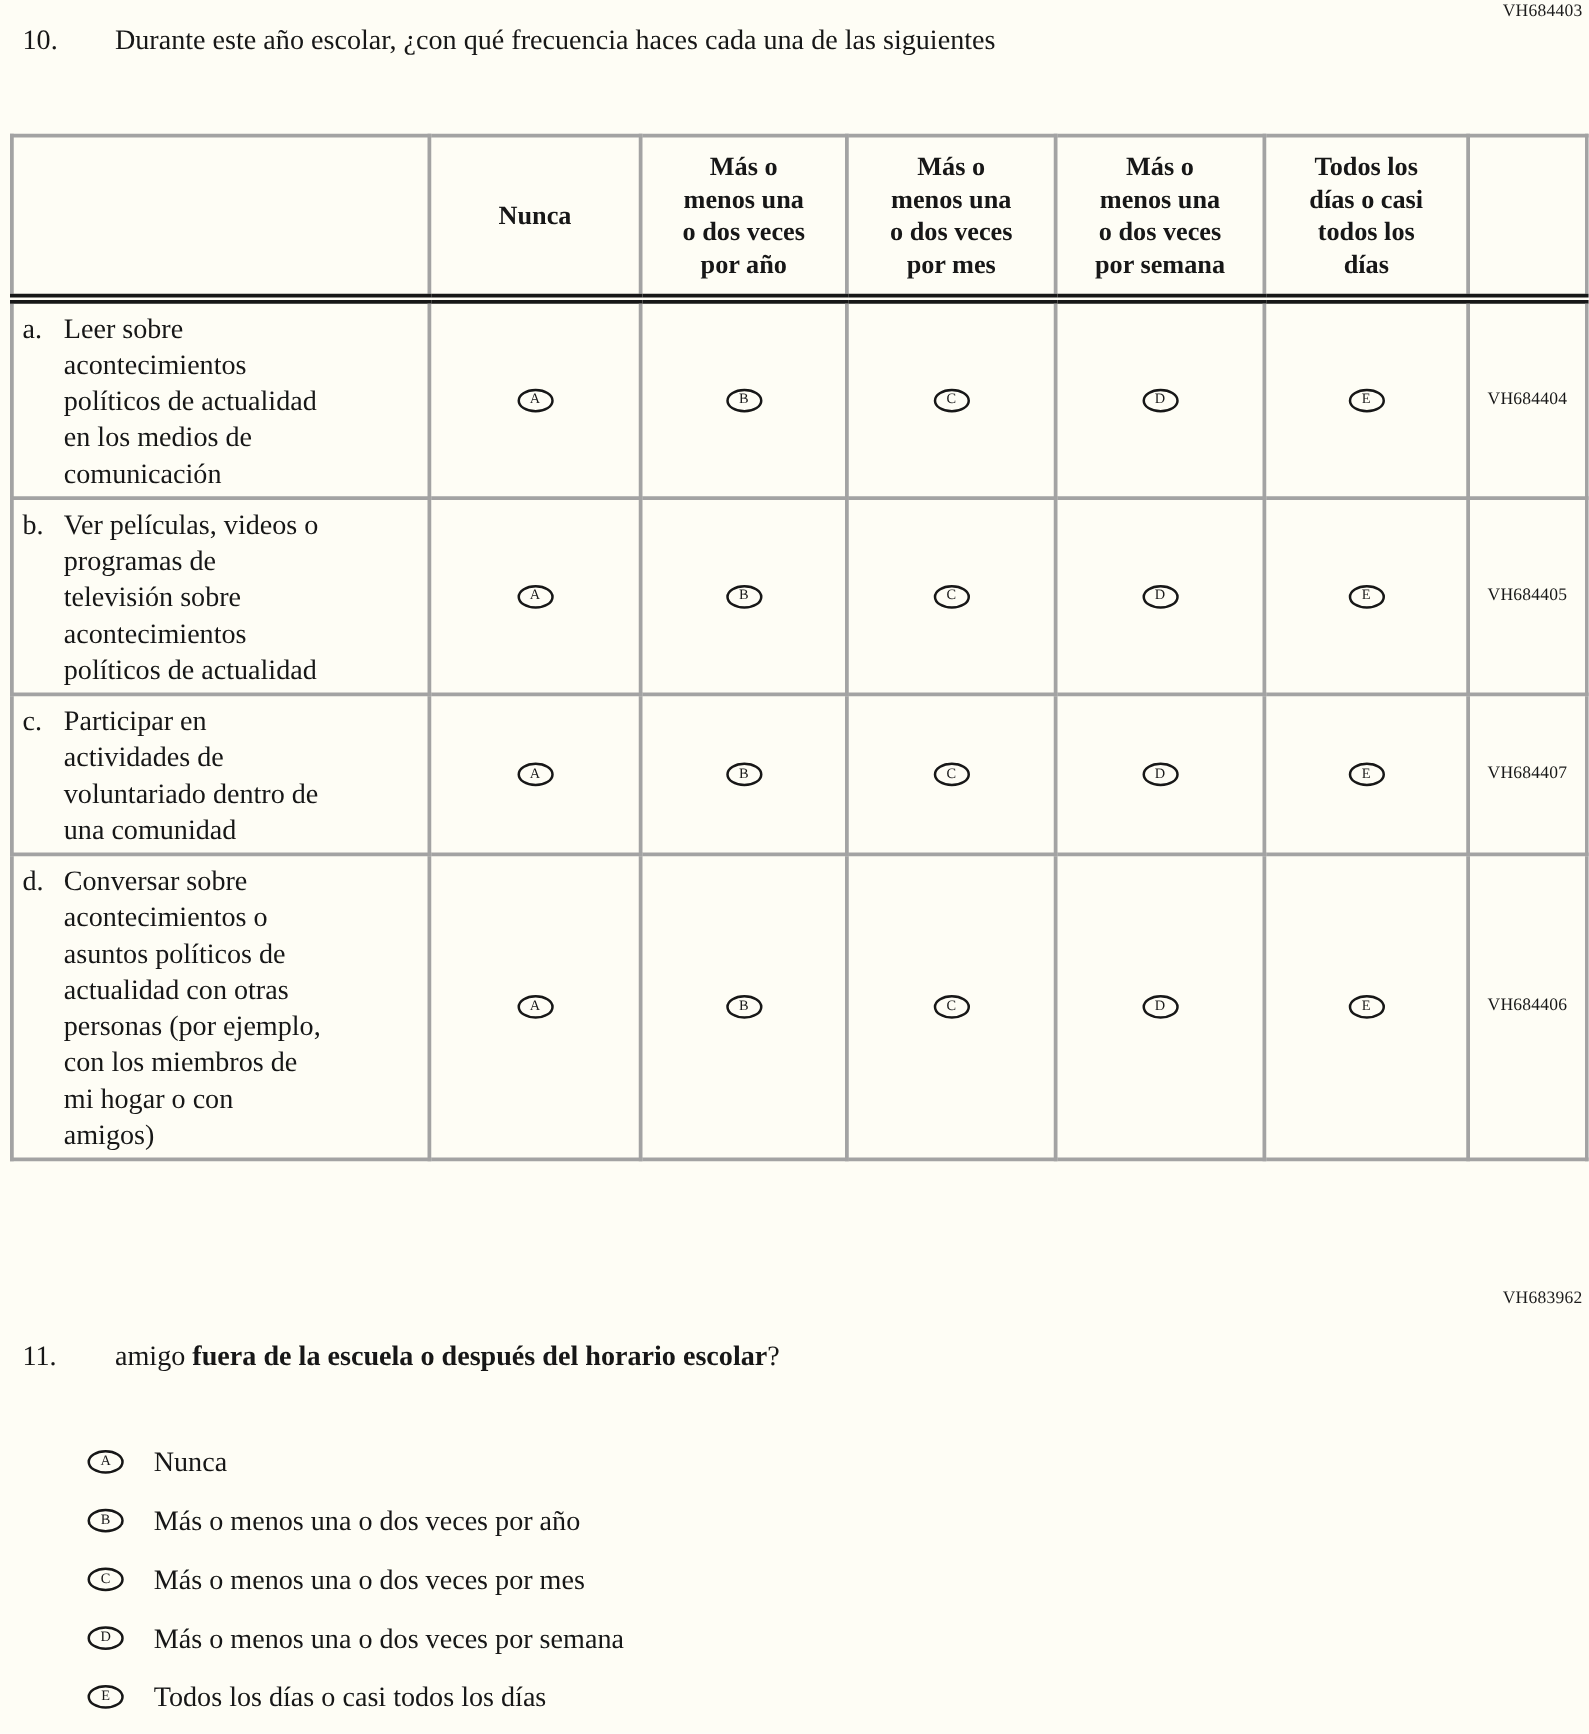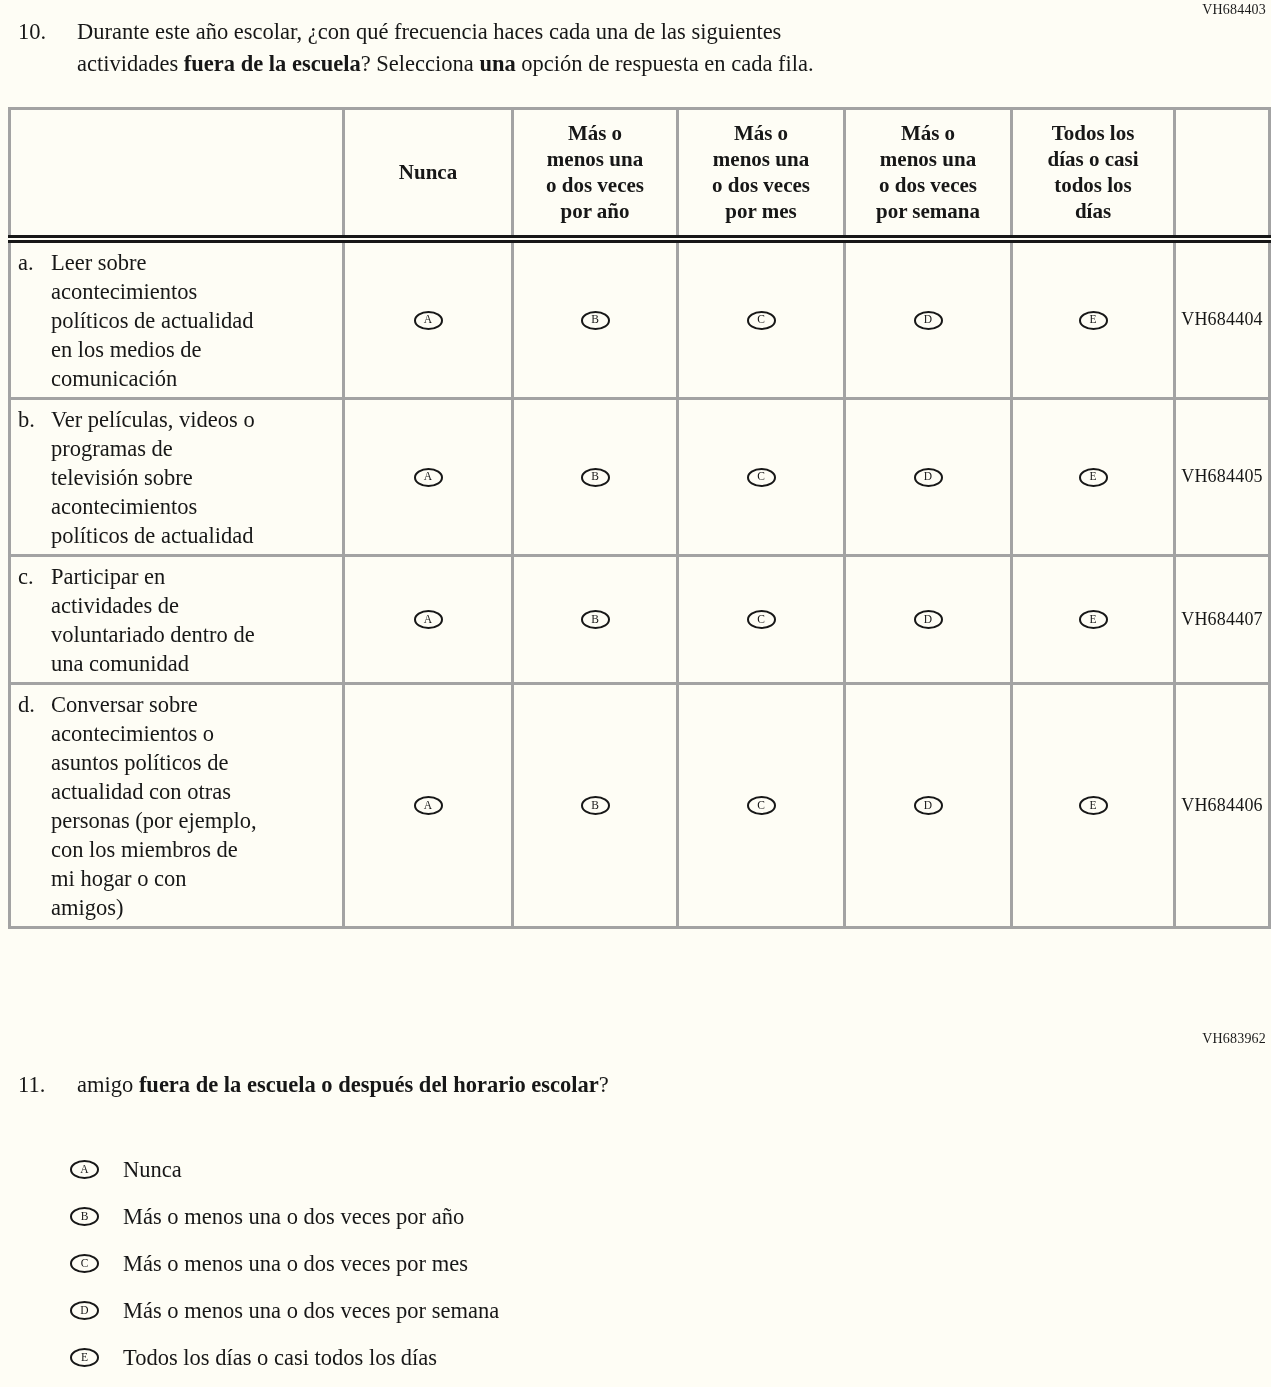--- a/index.html
+++ b/index.html
@@ -41,21 +41,21 @@
   #q10 { top: 16px; }
   #q11 { top: 1069px; }
   .qnum {
     position: absolute;
     left: 0;
     top: 0;
     font-weight: normal;
   }
   .qtext {
     display: block;
-    margin-left: 59px;
+    margin-left: 74px;
   }
   .qline { display: block; }
   .b { font-weight: bold; }
 
   
   table.matrix {
     position: absolute;
     left: 8px;
     top: 107px;
     width: 1260px;
@@ -94,21 +94,21 @@
   .stem-text {
     white-space: pre-line;
   }
   td.bubble-cell {
     text-align: center;
     vertical-align: middle;
   }
   td.code-cell {
     text-align: center;
     vertical-align: middle;
-    font-size: 18px;
+    font-size: 14px;
     letter-spacing: 0.2px;
   }
 
   
   .bubble {
     display: inline-flex;
     align-items: center;
     justify-content: center;
     width: 25px;
     height: 15px;
@@ -142,21 +142,20 @@
 <body>
 
 <div class="page">
 
   <div class="vh-code" id="vh-top">VH684403</div>
 
   <div class="question" id="q10">
     <span class="qnum">10.</span>
     <span class="qtext">
       <span class="qline">Durante este año escolar, ¿con qué frecuencia haces cada una de las siguientes</span>
-      <span class="qline"><span>actividades </span><span class="b">fuera de la escuela</span><span>? Selecciona </span><span class="b">una</span><span> opción de respuesta en cada fila.</span></span>
     </span>
   </div>
 
   <table class="matrix">
     <colgroup>
       <col style="width:334px">
       <col style="width:169px">
       <col style="width:165px">
       <col style="width:167px">
       <col style="width:167px">

